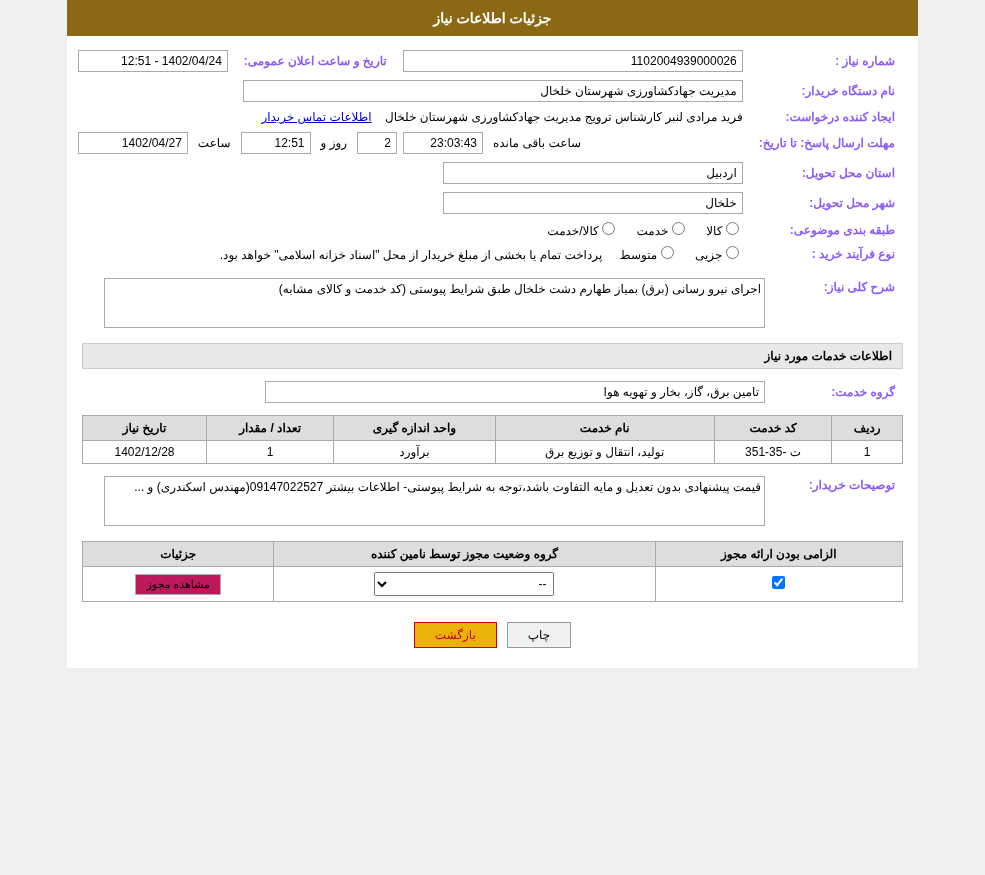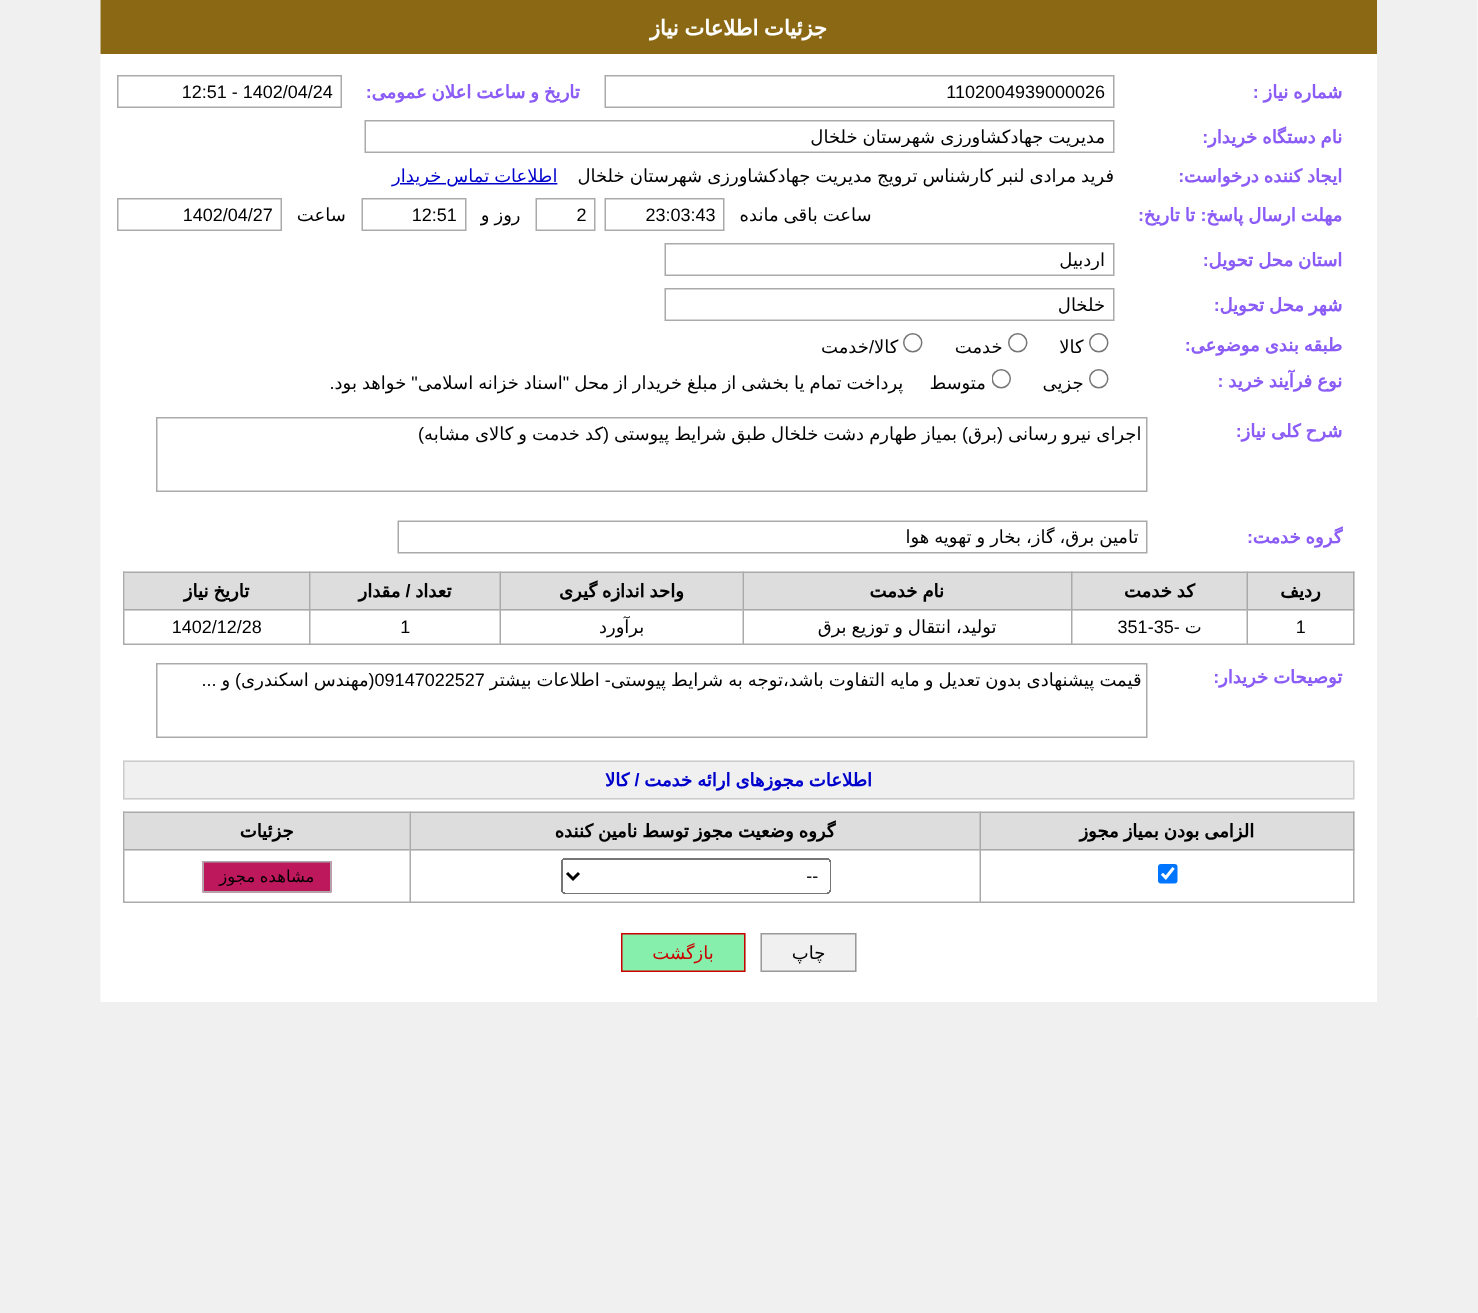--- a/index.html
+++ b/index.html
@@ -116,21 +116,21 @@
       padding: 5px 20px;
       font-family: Tahoma, Arial, sans-serif;
       font-size: 12px;
       cursor: pointer;
       border: 1px solid #999;
     }
     .btn-print {
       background: #f0f0f0;
     }
     .btn-back {
-      background: #86efac;
+      background: #eab308;
       border-color: #cc0000;
       color: #cc0000;
     }
     .btn-view {
       background: #be185d;
       border: 1px solid #aaa;
       padding: 3px 10px;
       font-size: 11px;
       cursor: pointer;
     }
@@ -269,20 +269,21 @@
       <tbody>
           <tr>
         <td class="label-cell" style="vertical-align:top; padding-top:6px;">شرح کلی نیاز:</td>
         <td>
           <textarea class="textarea-field" readonly="" style="">اجرای نیرو رسانی (برق) بمیاز طهارم دشت خلخال طبق شرایط پیوستی (کد خدمت و کالای مشابه)</textarea>
         </td>
       </tr>
     </tbody>
       </table>
 
+    <div class="section-title">اطلاعات خدمات مورد نیاز</div>
 
     <table class="info-table">
       <tbody>
           <tr>
         <td class="label-cell">گروه خدمت:</td>
         <td>
           <input type="text" class="input-field group-service-input" readonly="" value="تامین برق، گاز، بخار و تهویه هوا" style="">
         </td>
       </tr>
     </tbody>
@@ -315,26 +316,25 @@
       <tbody>
           <tr>
         <td class="label-cell" style="vertical-align:top; padding-top:6px;">توصیحات خریدار:</td>
         <td>
           <textarea class="textarea-field" readonly="" style="">قیمت پیشنهادی بدون تعدیل و مایه التفاوت باشد،توجه به شرایط پیوستی- اطلاعات بیشتر 09147022527(مهندس اسکندری) و ...</textarea>
         </td>
       </tr>
     </tbody>
       </table>
 
-    <div class="section-divider">اطلاعات مجوزهای ارائه خدمت / کالا</div>
 
     <table class="permissions-table">
       <thead>
         <tr>
-          <th>الزامی بودن بمیاز مجوز</th>
+          <th>الزامی بودن ارائه مجوز</th>
           <th>گروه وضعیت مجوز توسط نامین کننده</th>
           <th>جزئیات</th>
         </tr>
       </thead>
       <tbody>
         <tr>
           <td class="checkbox-cell">
             <input type="checkbox" checked="" style="">
           </td>
           <td>

